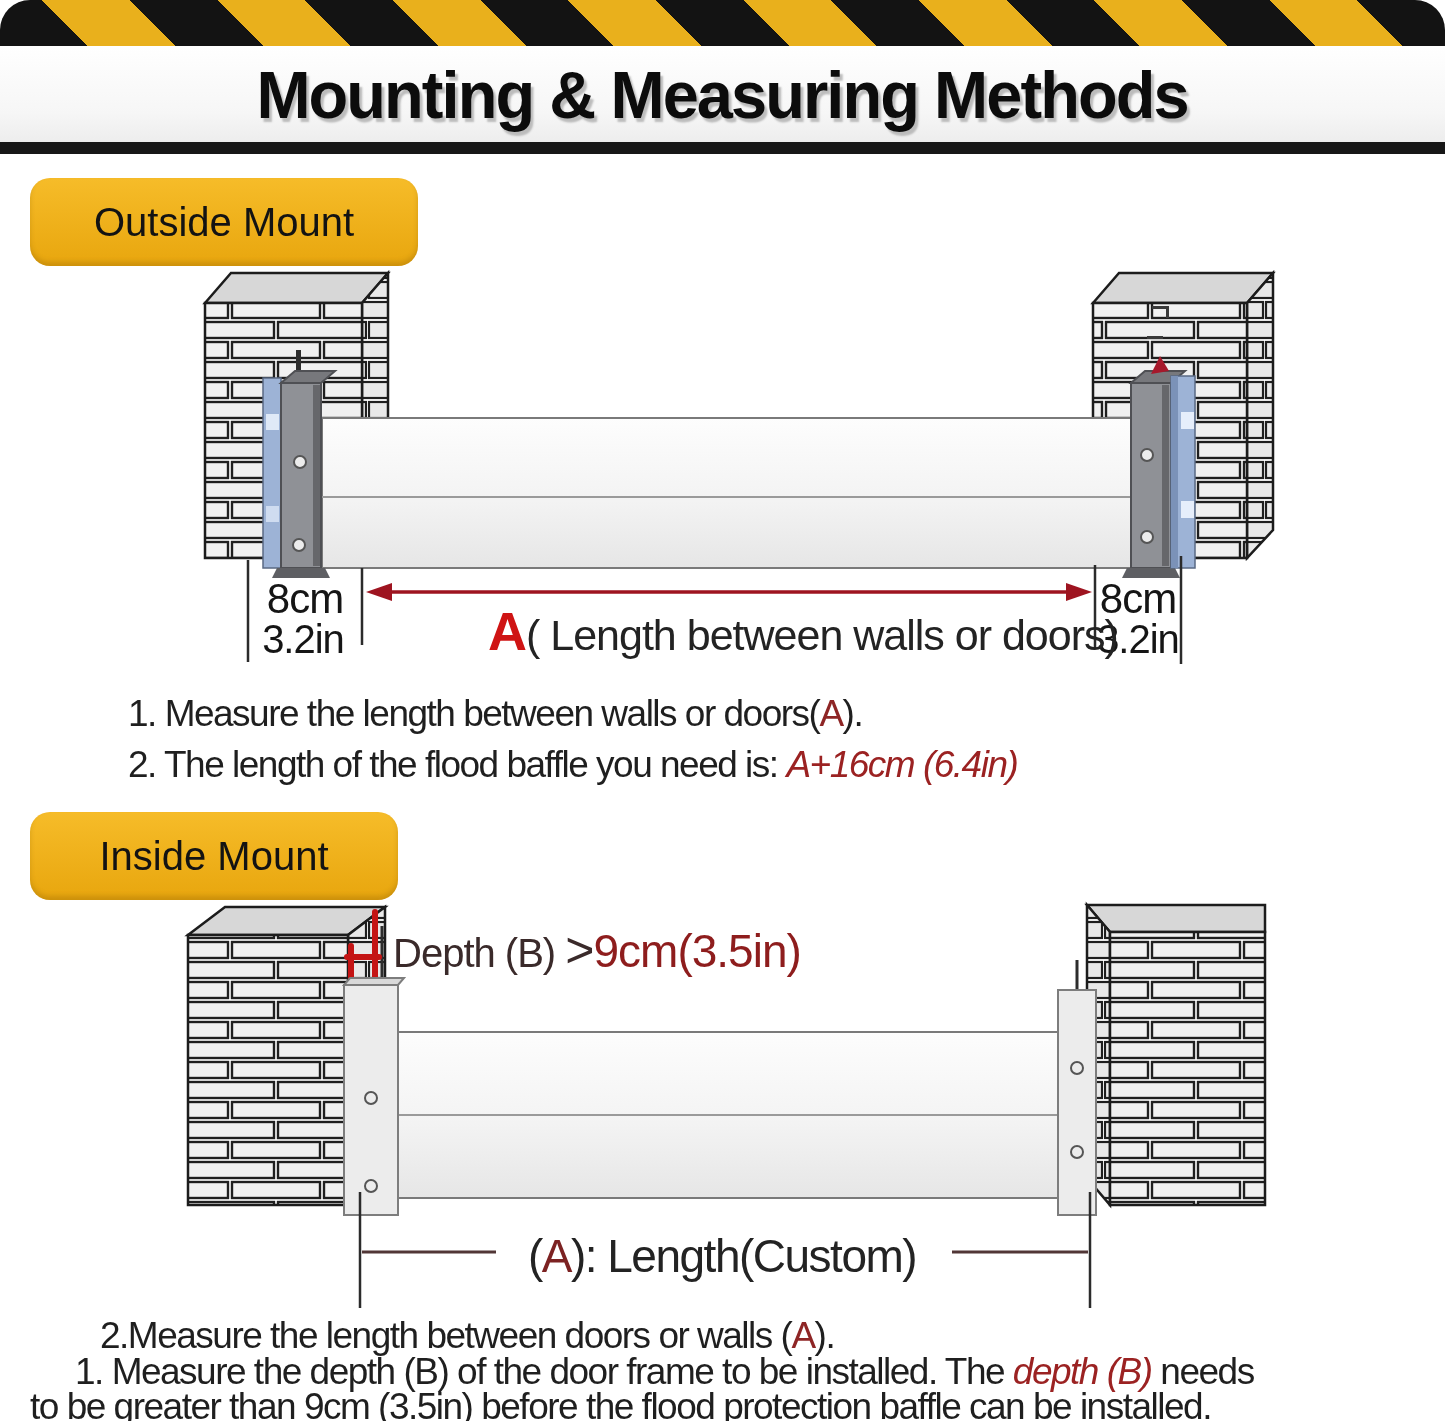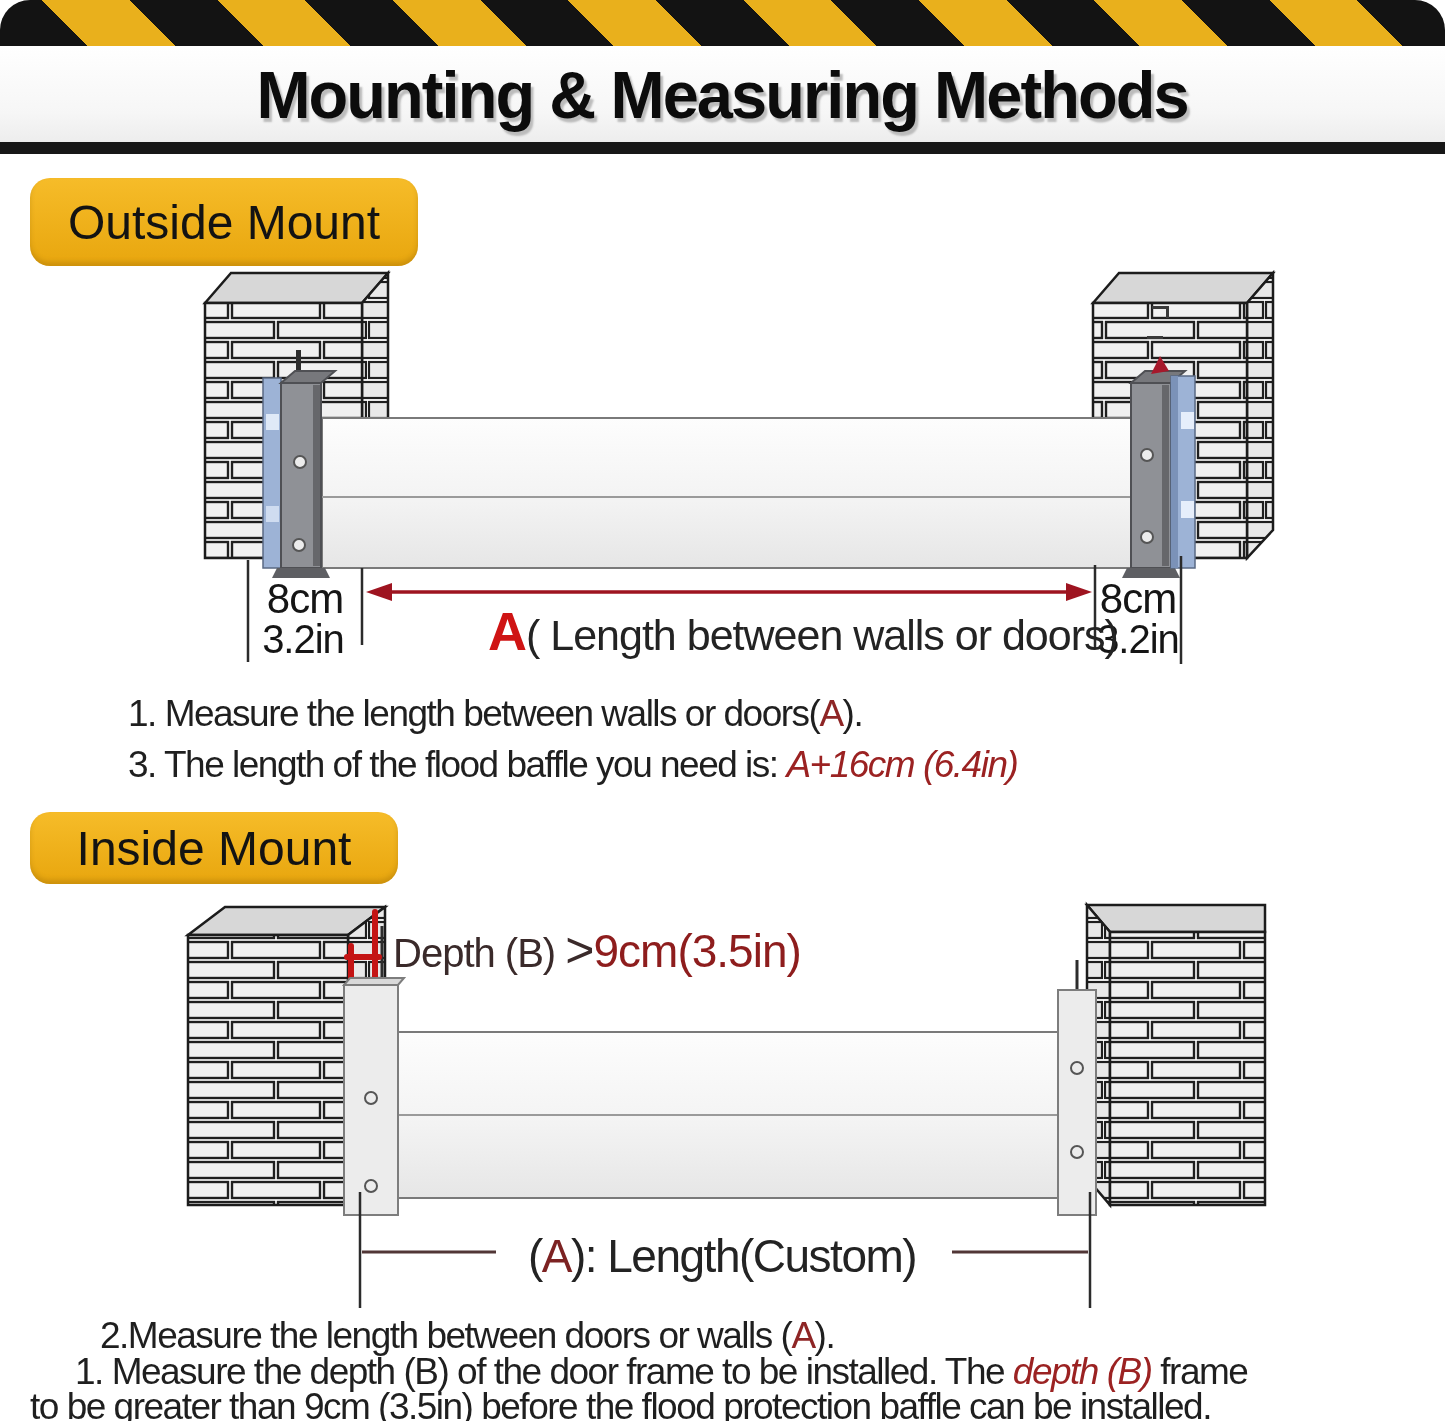--- a/index.html
+++ b/index.html
@@ -10,23 +10,23 @@
           background:repeating-linear-gradient(45deg,#131313 0 62px,#e9b01c 62px 124px);}
   .titleband{position:absolute;left:0;top:46px;width:100%;height:96px;
              background:linear-gradient(180deg,#ffffff 0%,#f6f6f6 70%,#ededed 100%);
              display:flex;align-items:center;justify-content:center;}
   .titleband h1{margin:0;font-size:67px;font-weight:bold;letter-spacing:-2px;color:#0c0c0c;
                 transform:scaleX(0.97);text-shadow:3px 4px 2px #bcbcbc;white-space:nowrap;}
   .blackbar{position:absolute;left:0;top:142px;width:100%;height:12px;background:#171717;}
   
   .badge{position:absolute;background:linear-gradient(180deg,#f6bc29,#e8a60e);
          border-radius:20px;display:flex;align-items:center;justify-content:center;
-         font-size:48px;color:#131313;box-shadow:inset 0 -4px 5px rgba(120,80,0,.25);}
+         font-size:40px;color:#131313;box-shadow:inset 0 -4px 5px rgba(120,80,0,.25);}
   .badge1{left:30px;top:178px;width:388px;height:88px;}
-  .badge2{left:30px;top:812px;width:368px;height:72px;}
+  .badge2{left:30px;top:812px;width:368px;height:88px;}
   
   svg.diagram{position:absolute;left:0;font-family:"Liberation Sans",sans-serif;}
   .d1{top:255px;} .d2{top:900px;}
   .topface{fill:#d7d7d7;stroke:#1c1c1c;stroke-width:2.5;}
   .face{stroke:#1c1c1c;stroke-width:2.5;}
   .sideface{stroke:#1c1c1c;stroke-width:2.5;}
   .tick{stroke:#2b2b2b;stroke-width:2.5;}
   .screw{fill:#ececec;stroke:#555;stroke-width:2;}
   .dim{font-size:42px;fill:#151515;letter-spacing:-1px;}
   .dim2{font-size:40px;fill:#151515;letter-spacing:-1px;}
@@ -132,21 +132,21 @@
       <polygon points="1092,592 1066,583 1066,601" fill="#9e1420"></polygon>
       <text class="dim" x="305" y="613" text-anchor="middle">8cm</text>
       <text class="dim2" x="303" y="653" text-anchor="middle">3.2in</text>
       <text class="dim" x="1138" y="613" text-anchor="middle">8cm</text>
       <text class="dim2" x="1138" y="653" text-anchor="middle">3.2in</text>
       <text class="spanlabel" x="488" y="650"><tspan class="bigA">A</tspan><tspan>( Length between walls or doors)</tspan></text>
     </g>
   </svg>
 
   <div class="instr" style="left:128px;top:693px"><span>1. Measure the length between walls or doors(</span><span class="reda">A</span><span>).</span></div>
-  <div class="instr" style="left:128px;top:744px"><span>3. The length of the flood baffle you need is: </span><span class="red">A+16cm (6.4in)</span></div>
+  <div class="instr" style="left:128px;top:744px"><span>2. The length of the flood baffle you need is: </span><span class="red">A+16cm (6.4in)</span></div>
 
   <div class="badge badge2">
     <span>Inside Mount</span>
   </div>
 
   <svg class="diagram d2" width="1445" height="415" viewBox="0 900 1445 415">
 
     <g>
       <polygon class="topface" points="188,935 225,907 385,907 348,935"></polygon>
       <polygon class="sideface" points="348,935 385,907 385,1177 348,1205" fill="url(#brickS)"></polygon>
@@ -187,16 +187,16 @@
     <g>
       <line class="tick" x1="360" y1="1192" x2="360" y2="1308"></line>
       <line class="tick" x1="1090" y1="1192" x2="1090" y2="1308"></line>
       <line x1="362" y1="1252" x2="496" y2="1252" stroke="#513636" stroke-width="3"></line>
       <line x1="952" y1="1252" x2="1088" y2="1252" stroke="#513636" stroke-width="3"></line>
       <text class="lenlabel" x="722" y="1272" text-anchor="middle"><tspan>(</tspan><tspan fill="#7c2222">A</tspan><tspan>): Length(Custom)</tspan></text>
     </g>
   </svg>
 
   <div class="instr" style="left:100px;top:1315px"><span>2.Measure the length between doors or walls (</span><span class="reda">A</span><span>).</span></div>
-  <div class="instr" style="left:75px;top:1351px"><span>1. Measure the depth (B) of the door frame to be installed. The </span><span class="red">depth (B)</span><span> frame</span></div>
+  <div class="instr" style="left:75px;top:1351px"><span>1. Measure the depth (B) of the door frame to be installed. The </span><span class="red">depth (B)</span><span> needs</span></div>
   <div class="instr" style="left:30px;top:1386px">to be greater than 9cm (3.5in) before the flood protection baffle can be installed.</div>
 
 </div>
 
 </body></html>

